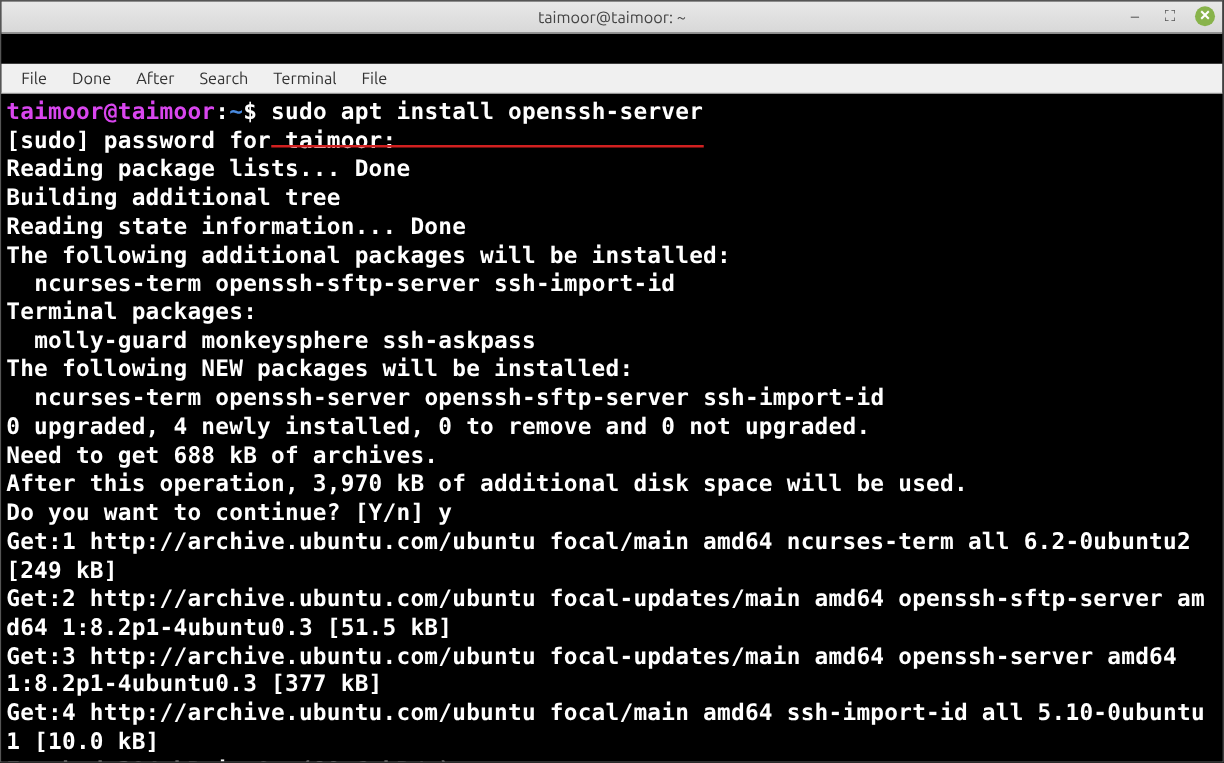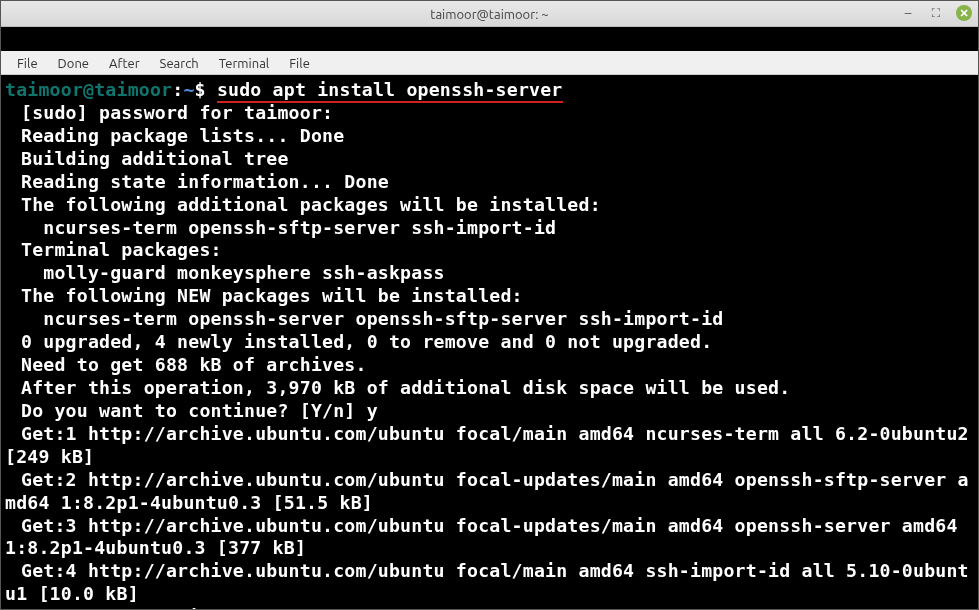--- a/index.html
+++ b/index.html
@@ -78,33 +78,33 @@
       font-size: 18.2px;
       line-height: 1.26;
       padding: 4px 4px;
       font-weight: bold;
       letter-spacing: 0.2px;
       white-space: pre-wrap;
       word-break: break-all;
       height: calc(100% - 50px);
       overflow: hidden;
     }
-    .prompt-user { color: #0f766e; font-weight: bold; }
+    .prompt-user { color: #d946ef; font-weight: bold; }
     .prompt-path { color: #4a8be0; font-weight: bold; }
     .prompt-colon { color: #fff; }
     .prompt-dollar { color: #fff; }
     .cmd {
       color: #fff;
       position: relative;
     }
     .underline-red {
       border-bottom: 2px solid #d12020;
-      padding-bottom: 1px;
+      padding-bottom: 16px;
     }
-    .out { color: #fff; margin-left: 16px; }
+    .out { color: #fff; }
   </style>
 </head>
 <body>
 
 <div class="titlebar">
   <span class="title-text">taimoor@taimoor: ~</span>
   <div class="window-controls">
     <div class="ctrl">–</div>
     <div class="ctrl">⛶</div>
     <div class="ctrl close">✕</div>

